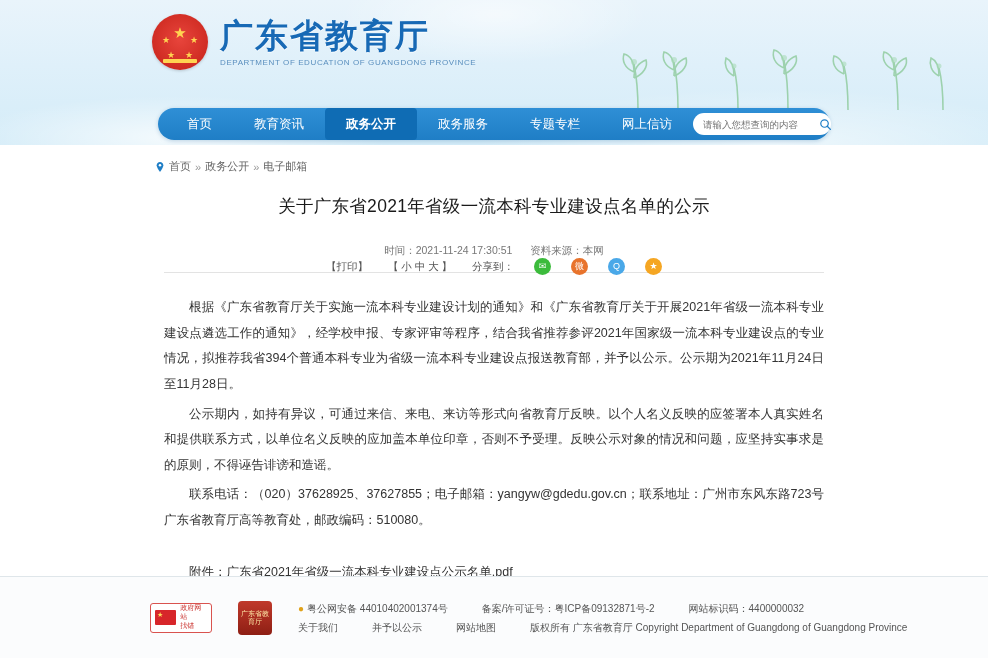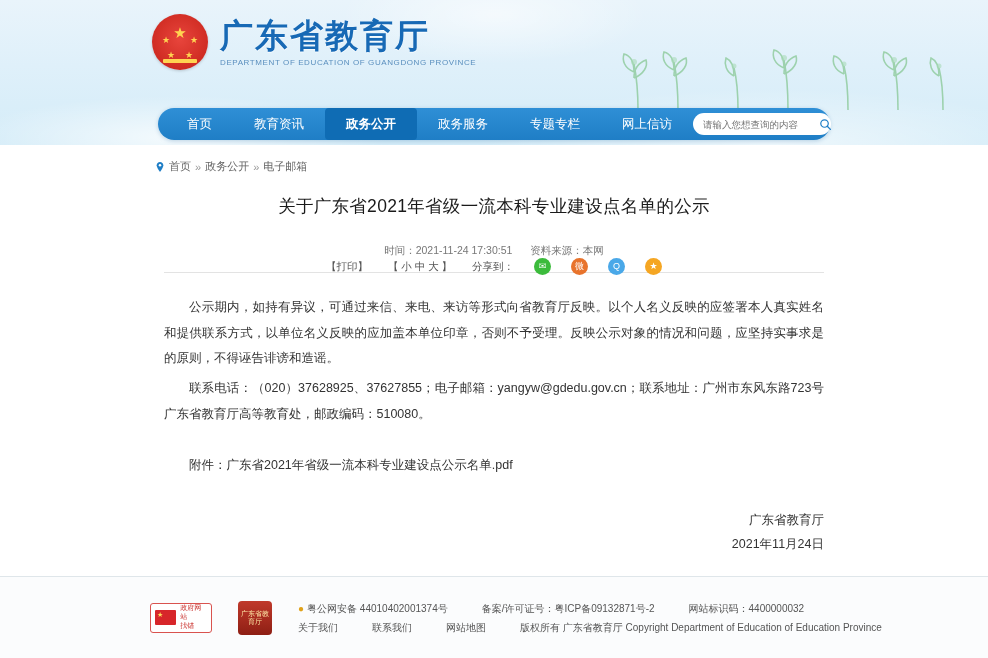--- a/index.html
+++ b/index.html
@@ -254,20 +254,21 @@
           <span class="grp">分享到：</span>
           <span class="share-ico sh-wechat">✉</span>
           <span class="share-ico sh-weibo">微</span>
           <span class="share-ico sh-qq">Q</span>
           <span class="share-ico sh-fav">★</span>
         </div>
       </div>
       <div class="art-divider"></div>
 
       <div class="art-body">
+        <p>根据《广东省教育厅关于实施一流本科专业建设计划的通知》和《广东省教育厅关于开展2021年省级一流本科专业建设点遴选工作的通知》，经学校申报、专家评审等程序，结合我省推荐参评2021年国家级一流本科专业建设点的专业情况，拟推荐我省394个普通本科专业为省级一流本科专业建设点报送教育部，并予以公示。公示期为2021年11月24日至11月28日。</p>
         <p>公示期内，如持有异议，可通过来信、来电、来访等形式向省教育厅反映。以个人名义反映的应签署本人真实姓名和提供联系方式，以单位名义反映的应加盖本单位印章，否则不予受理。反映公示对象的情况和问题，应坚持实事求是的原则，不得诬告诽谤和造谣。</p>
         <p>联系电话：（020）37628925、37627855；电子邮箱：yangyw@gdedu.gov.cn；联系地址：广州市东风东路723号广东省教育厅高等教育处，邮政编码：510080。</p>
 
         <div class="att">
           <span>附件：</span><a>广东省2021年省级一流本科专业建设点公示名单.pdf</a>
         </div>
 
         <div class="sign">
           <div>广东省教育厅</div>
           <div>2021年11月24日</div>
@@ -289,21 +290,21 @@
       <div class="seal">广东省教育厅</div>
 
       <div class="footer-lines">
         <div class="f-row">
           <span><span class="icn">●</span><span>粤公网安备 44010402001374号</span></span>
           <span>备案/许可证号：粤ICP备09132871号-2</span>
           <span>网站标识码：4400000032</span>
         </div>
         <div class="f-row">
           <a>关于我们</a>
-          <a>联系我们</a>
+          <a>并予以公示</a>
           <a>网站地图</a>
-          <span>版权所有 广东省教育厅 Copyright Department of Education of Education Province</span>
+          <span>版权所有 广东省教育厅 Copyright Department of Guangdong of Guangdong Province</span>
         </div>
       </div>
     </div>
   </div>
 
 </div>
 
 </body></html>

